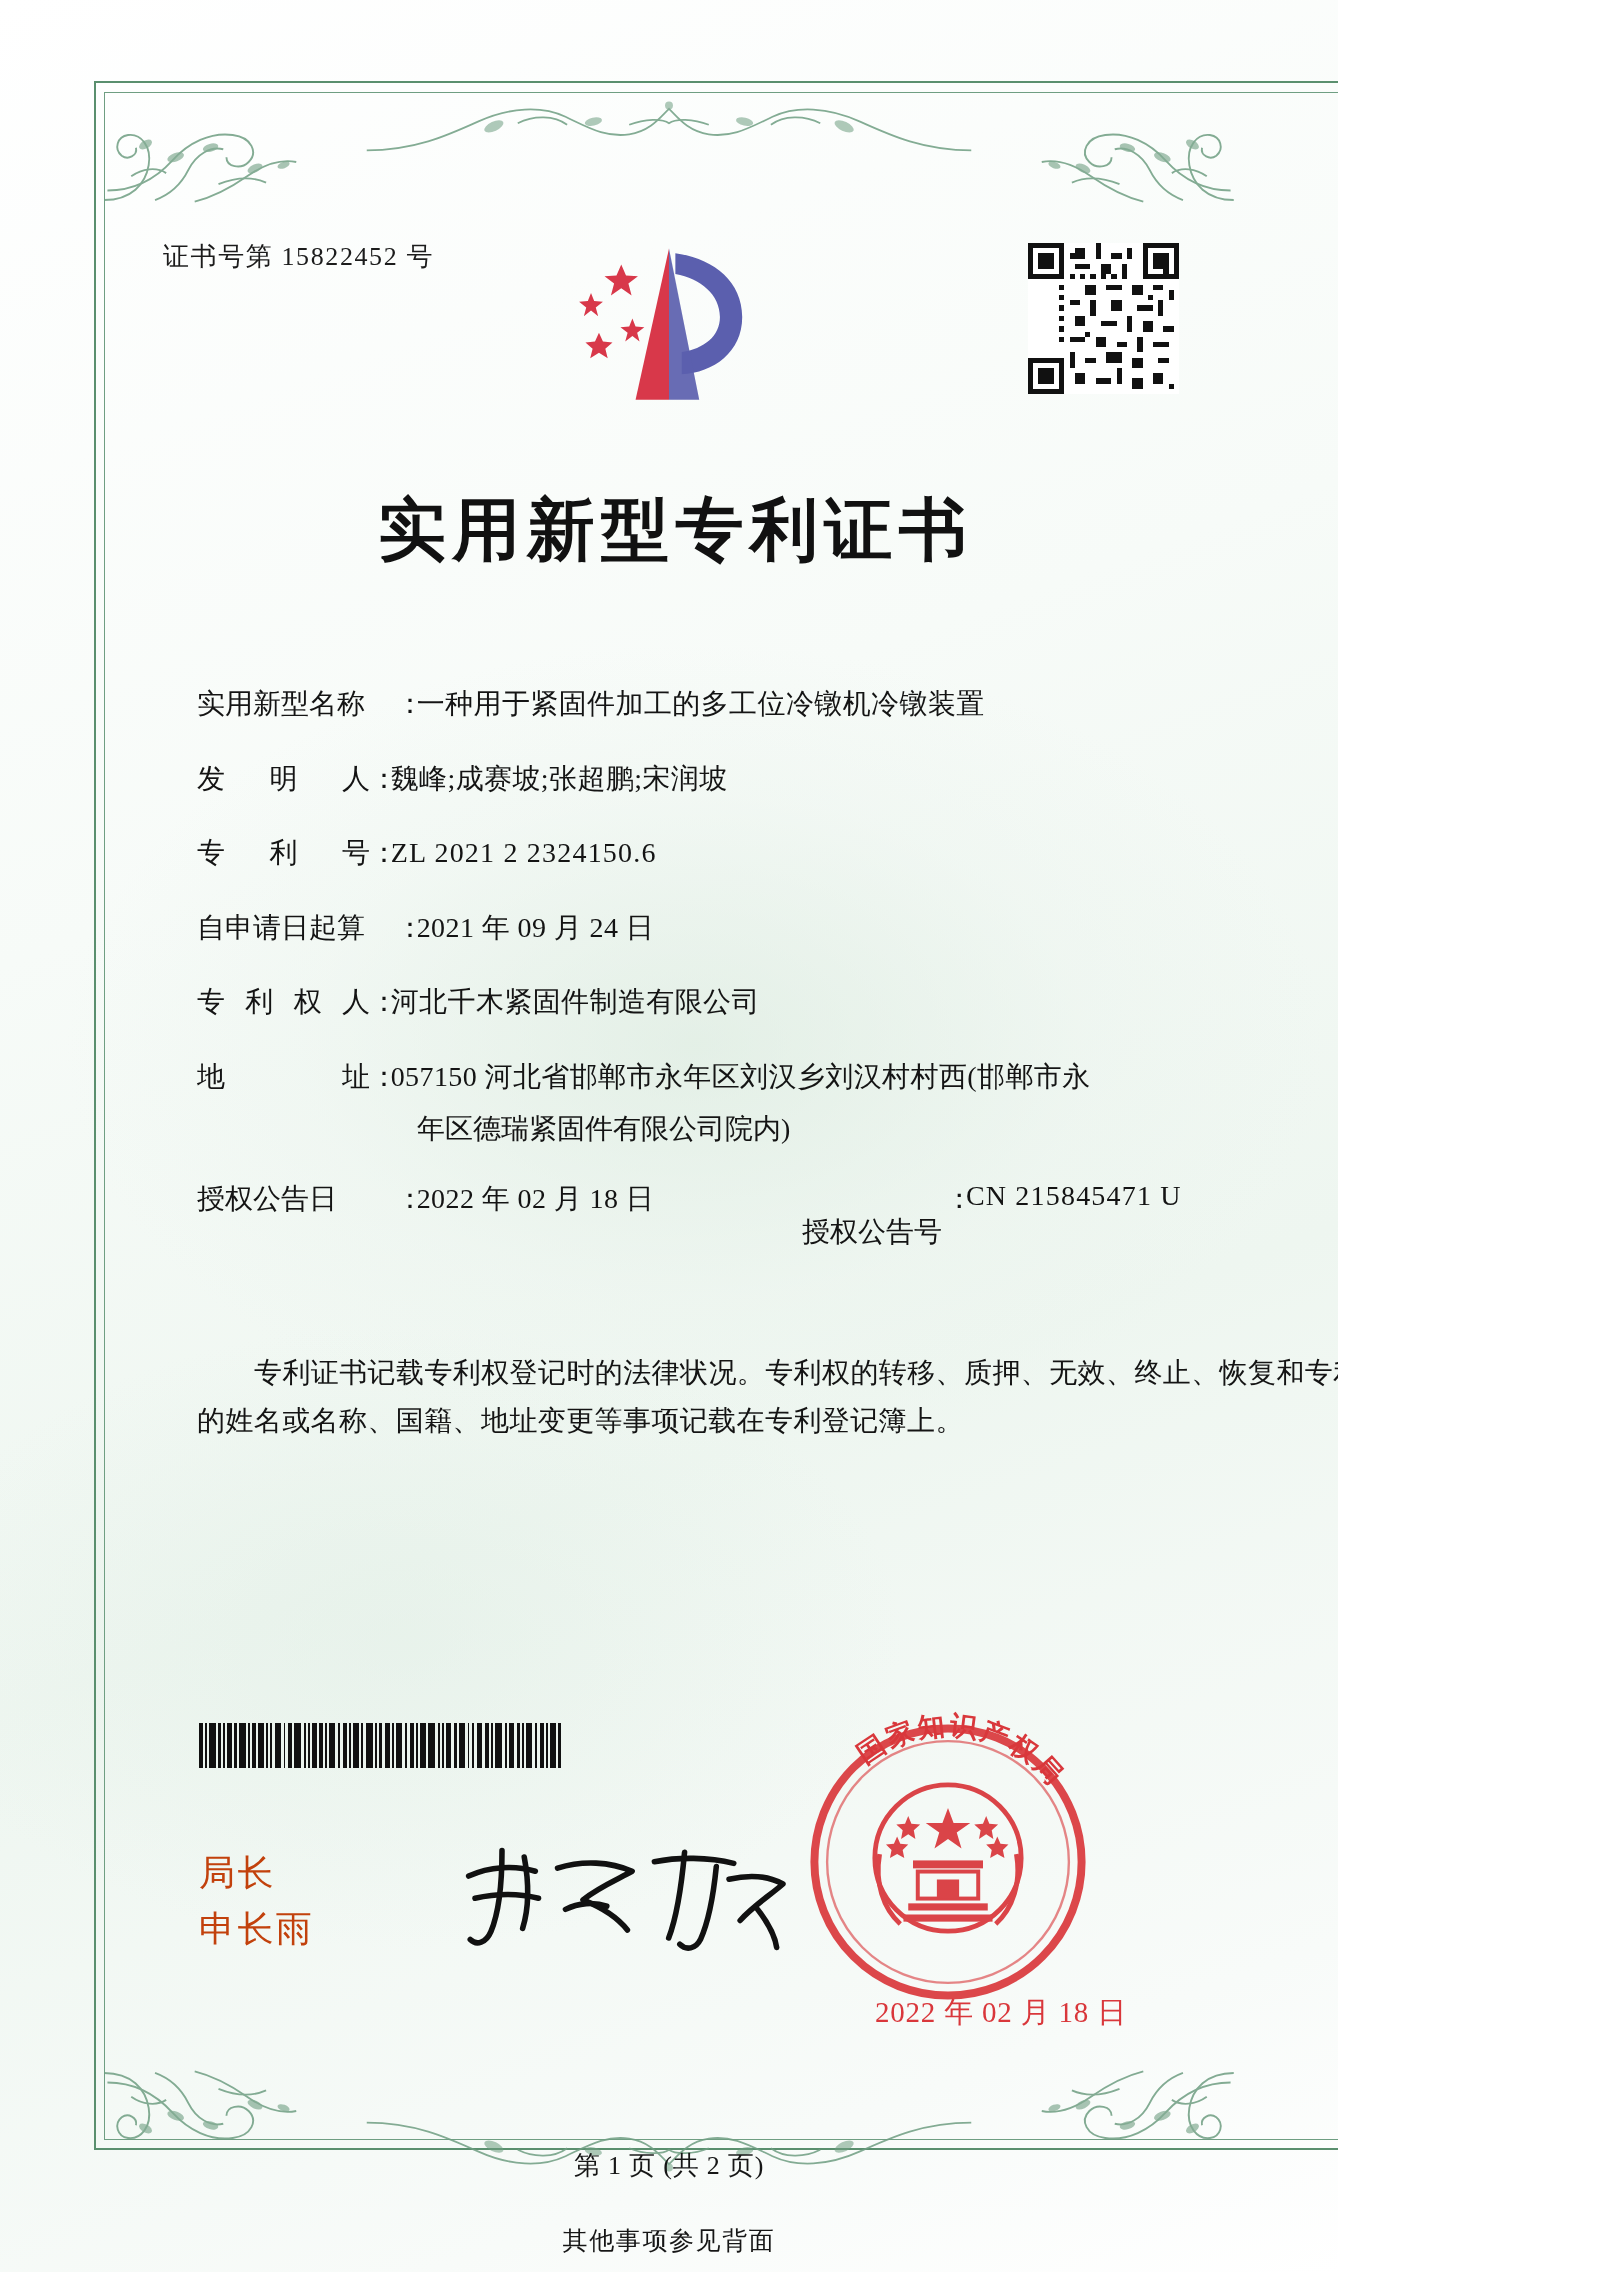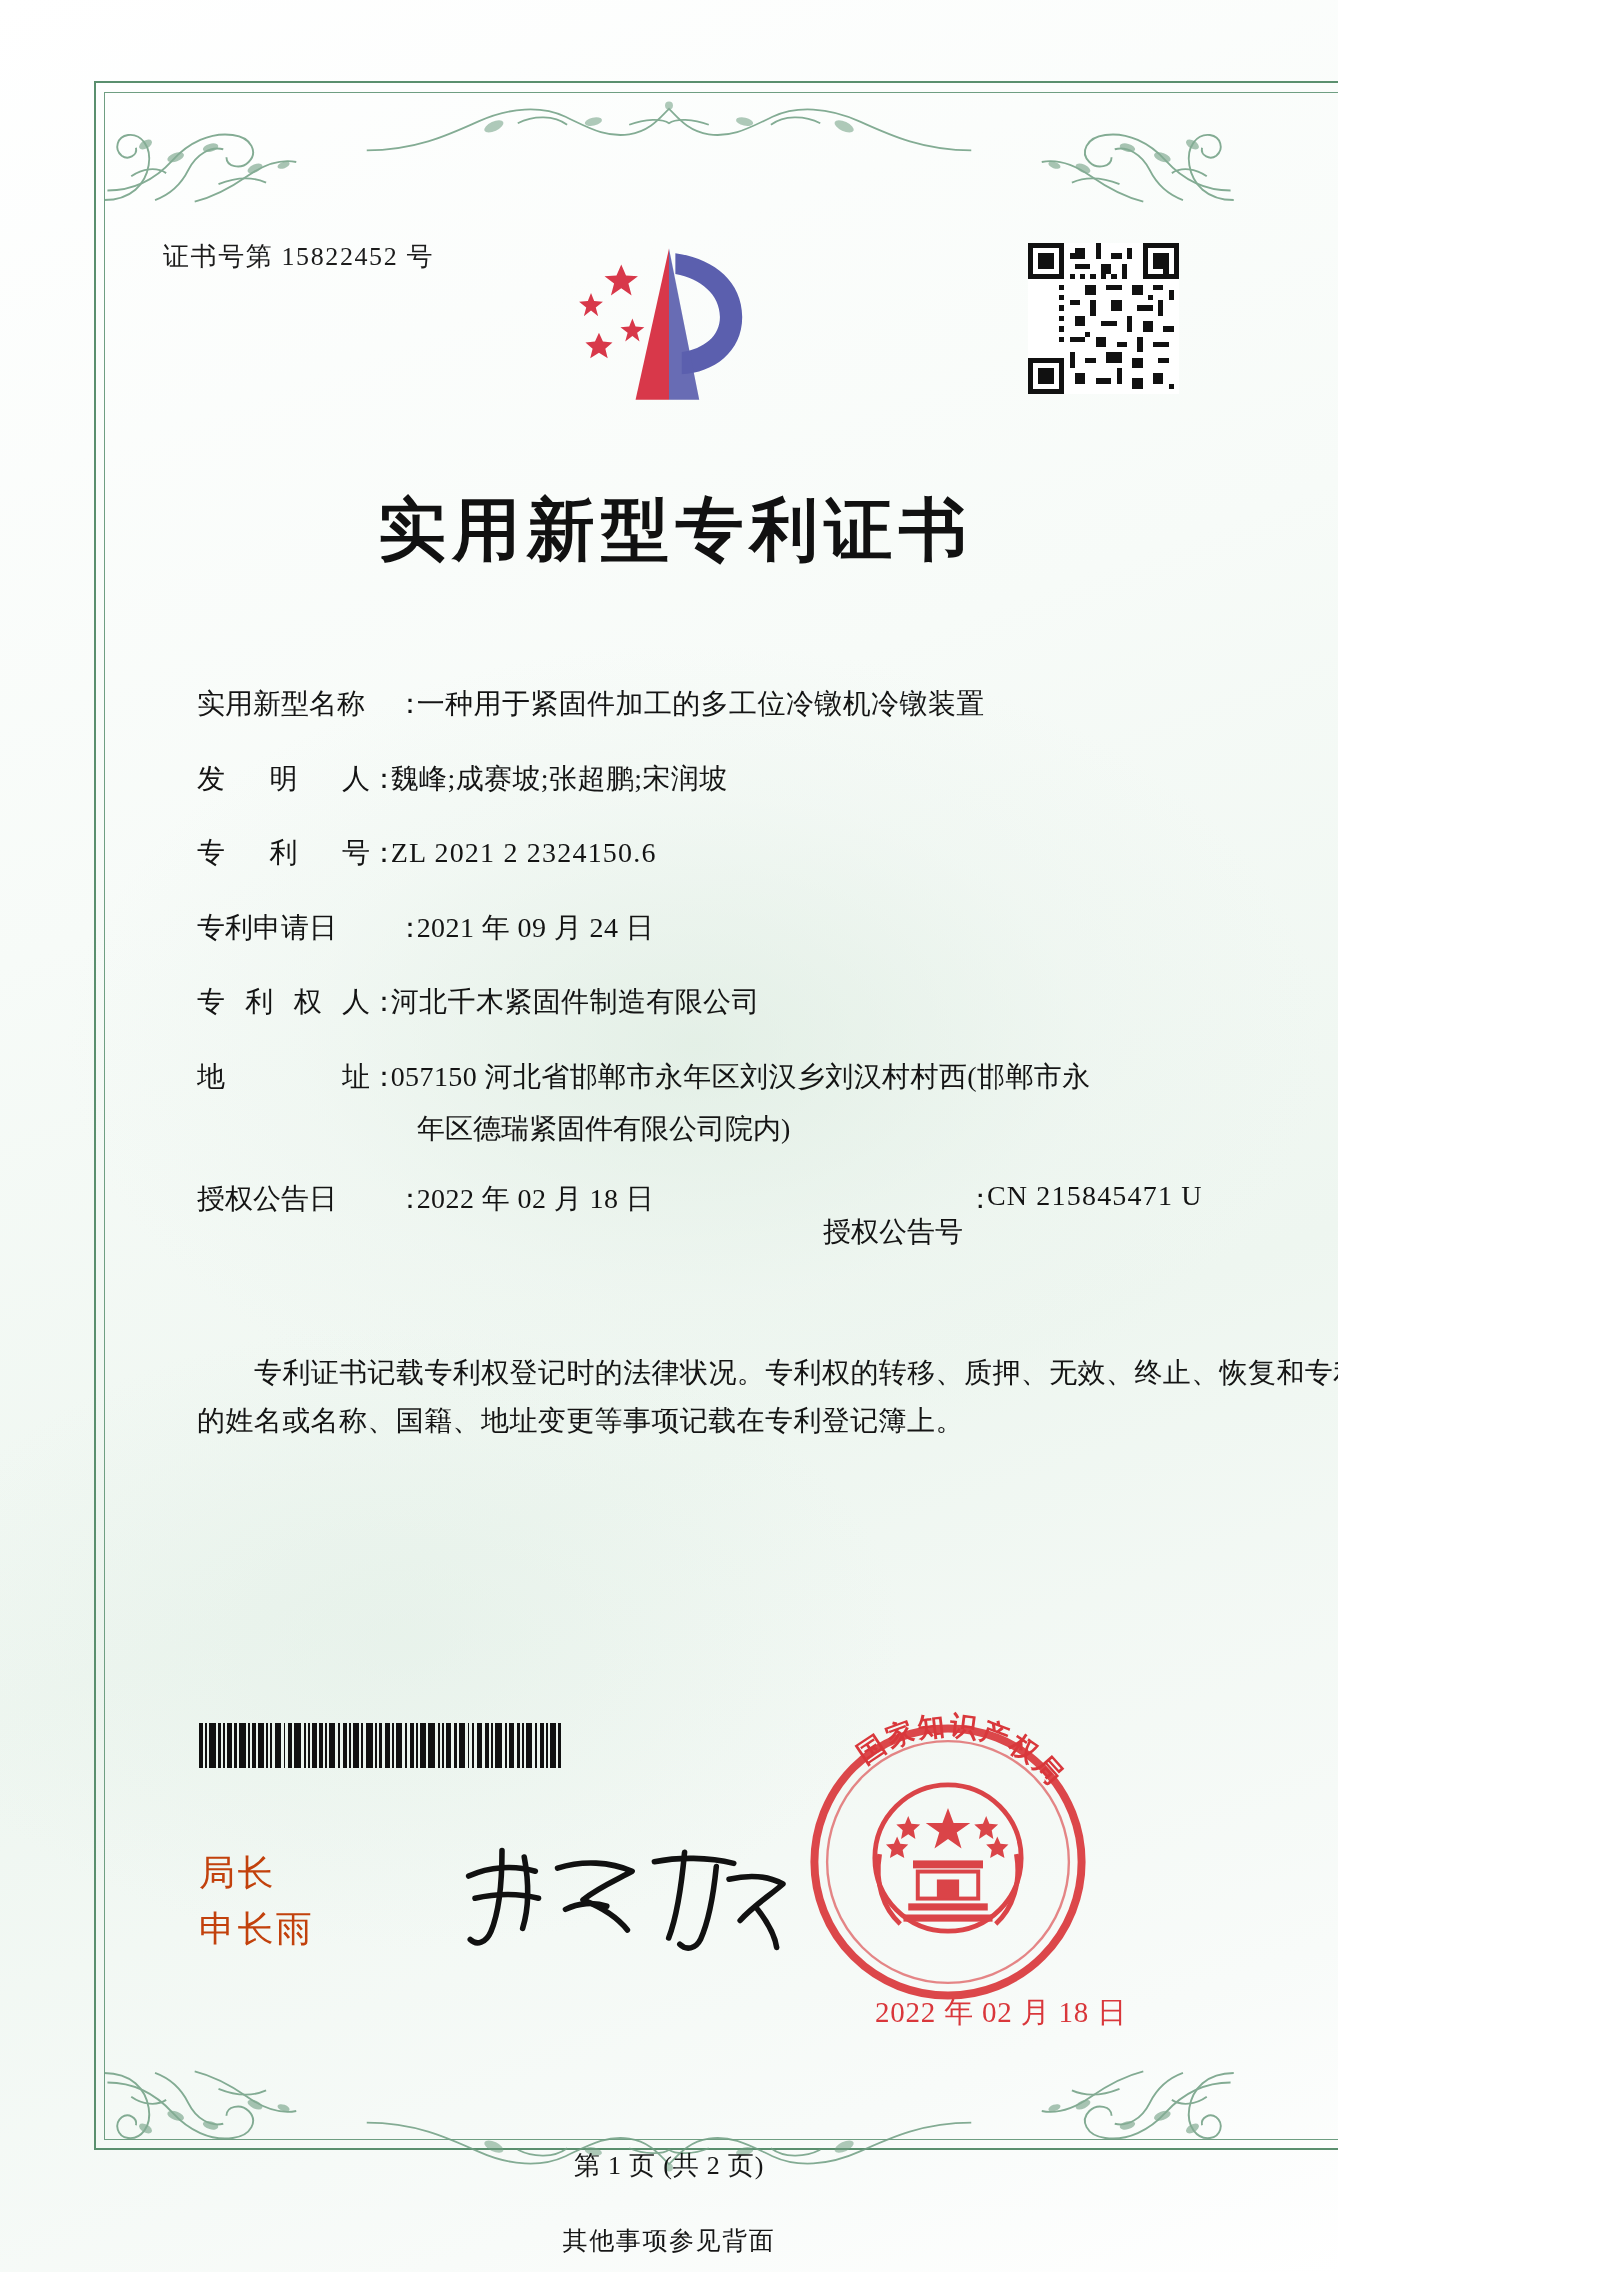--- a/index.html
+++ b/index.html
@@ -145,21 +145,20 @@
     margin-bottom: 32px;
     font-size: 28px;
     color: #141414;
   }
   .two-col-row {
     display: flex;
     align-items: flex-start;
     font-size: 28px;
     margin-bottom: 41px;
     color: #141414;
-    gap: 21px;
   }
   .two-col-row .left-part {
     display: flex;
     width: 605px;
   }
   .two-col-row .right-part {
     display: flex;
   }
   .two-col-row .right-part .field-label {
     width: auto;
@@ -478,21 +477,21 @@
       <span class="field-value">魏峰;成赛坡;张超鹏;宋润坡</span>
     </div>
 
     <div class="field-row">
       <span class="field-label spread">专 利 号</span>
       <span class="field-colon">：</span>
       <span class="field-value mono-ish">ZL 2021 2 2324150.6</span>
     </div>
 
     <div class="field-row">
-      <span class="field-label">专利申请日</span>
+      <span class="field-label">自申请日起算</span>
       <span class="field-colon">：</span>
       <span class="field-value">2021 年 09 月 24 日</span>
     </div>
 
     <div class="field-row">
       <span class="field-label spread">专 利 权 人</span>
       <span class="field-colon">：</span>
       <span class="field-value">河北千木紧固件制造有限公司</span>
     </div>
 

